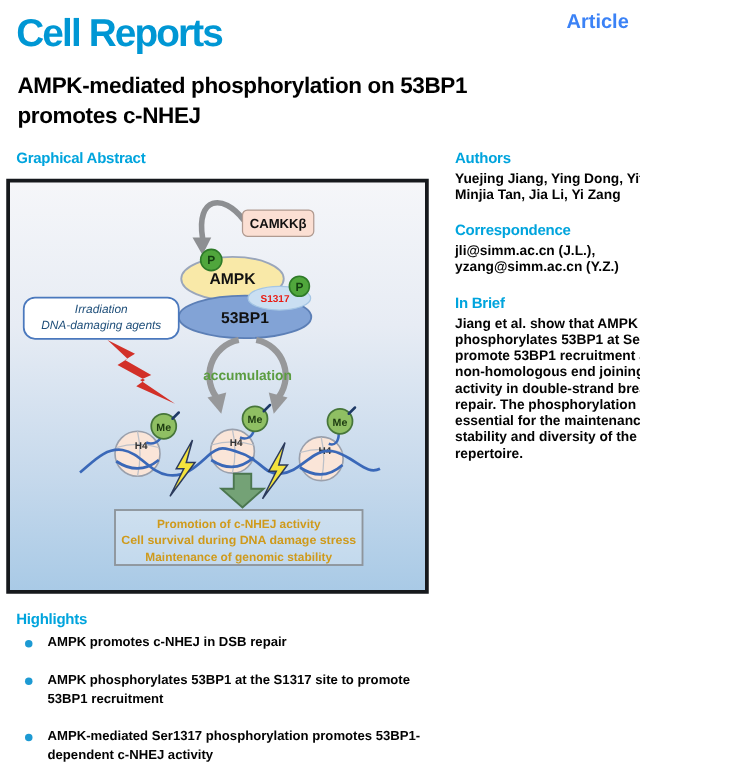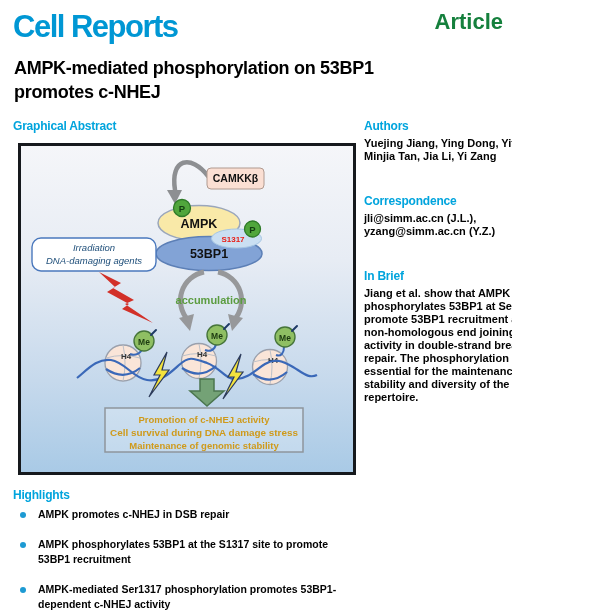--- a/index.html
+++ b/index.html
@@ -9,46 +9,46 @@
     position: relative; width: 512px; height: 610px;
     background: #ffffff; overflow: hidden;
   }
   .logo {
     position: absolute; left: 13px; top: 9px;
     font-size: 31px; font-weight: bold; letter-spacing: -1.5px;
     color: #0097d4;
   }
   .article-type {
     position: absolute; right: 9px; top: 9px;
-    font-size: 22px; font-weight: bold; color: #15803d;
+    font-size: 16px; font-weight: bold; color: #3b82f6;
   }
   .title {
     position: absolute; left: 14px; top: 56px; width: 470px;
     font-size: 18px; font-weight: bold; color: #000;
     line-height: 24px; letter-spacing: -0.3px; white-space: pre-line;
   }
   .h-cyan {
     font-size: 12px; font-weight: bold; color: #00a4dd;
     letter-spacing: -0.2px;
   }
   .ga-heading { position: absolute; left: 13px; top: 119px; }
   .figure-box {
-    position: absolute; left: 18px; top: 143px;
+    position: absolute; left: 5px; top: 143px;
     width: 338px; height: 332px;
     border: 3px solid #16191d;
     background: linear-gradient(180deg, #f5f6f9 0%, #e7ecf4 35%, #c6d9ec 72%, #a9cae6 100%);
   }
   .figure-box svg { display: block; width: 332px; height: 326px; }
   .right-col { position: absolute; left: 364px; top: 119px; width: 232px; }
   .body-text {
     font-size: 11px; font-weight: bold; color: #030303;
     line-height: 13px; white-space: pre-line; margin-top: 4px;
   }
   .right-col .h-cyan { display: block; }
-  .mt { margin-top: 31px; }
+  .mt { margin-top: 14px; }
   .email-link { color: #030303; text-decoration: none; }
   .hl-heading { position: absolute; left: 13px; top: 488px; }
   .hl-list { position: absolute; left: 13px; top: 507px; width: 420px; list-style: none; }
   .hl-item { display: flex; margin-bottom: 15px; }
   .hl-bullet {
     flex: none; width: 6px; height: 6px; border-radius: 50%;
     background: #1d9ad3; margin: 5px 0 0 7px;
   }
   .hl-text {
     margin-left: 12px; font-size: 10.5px; font-weight: bold; color: #030303;

